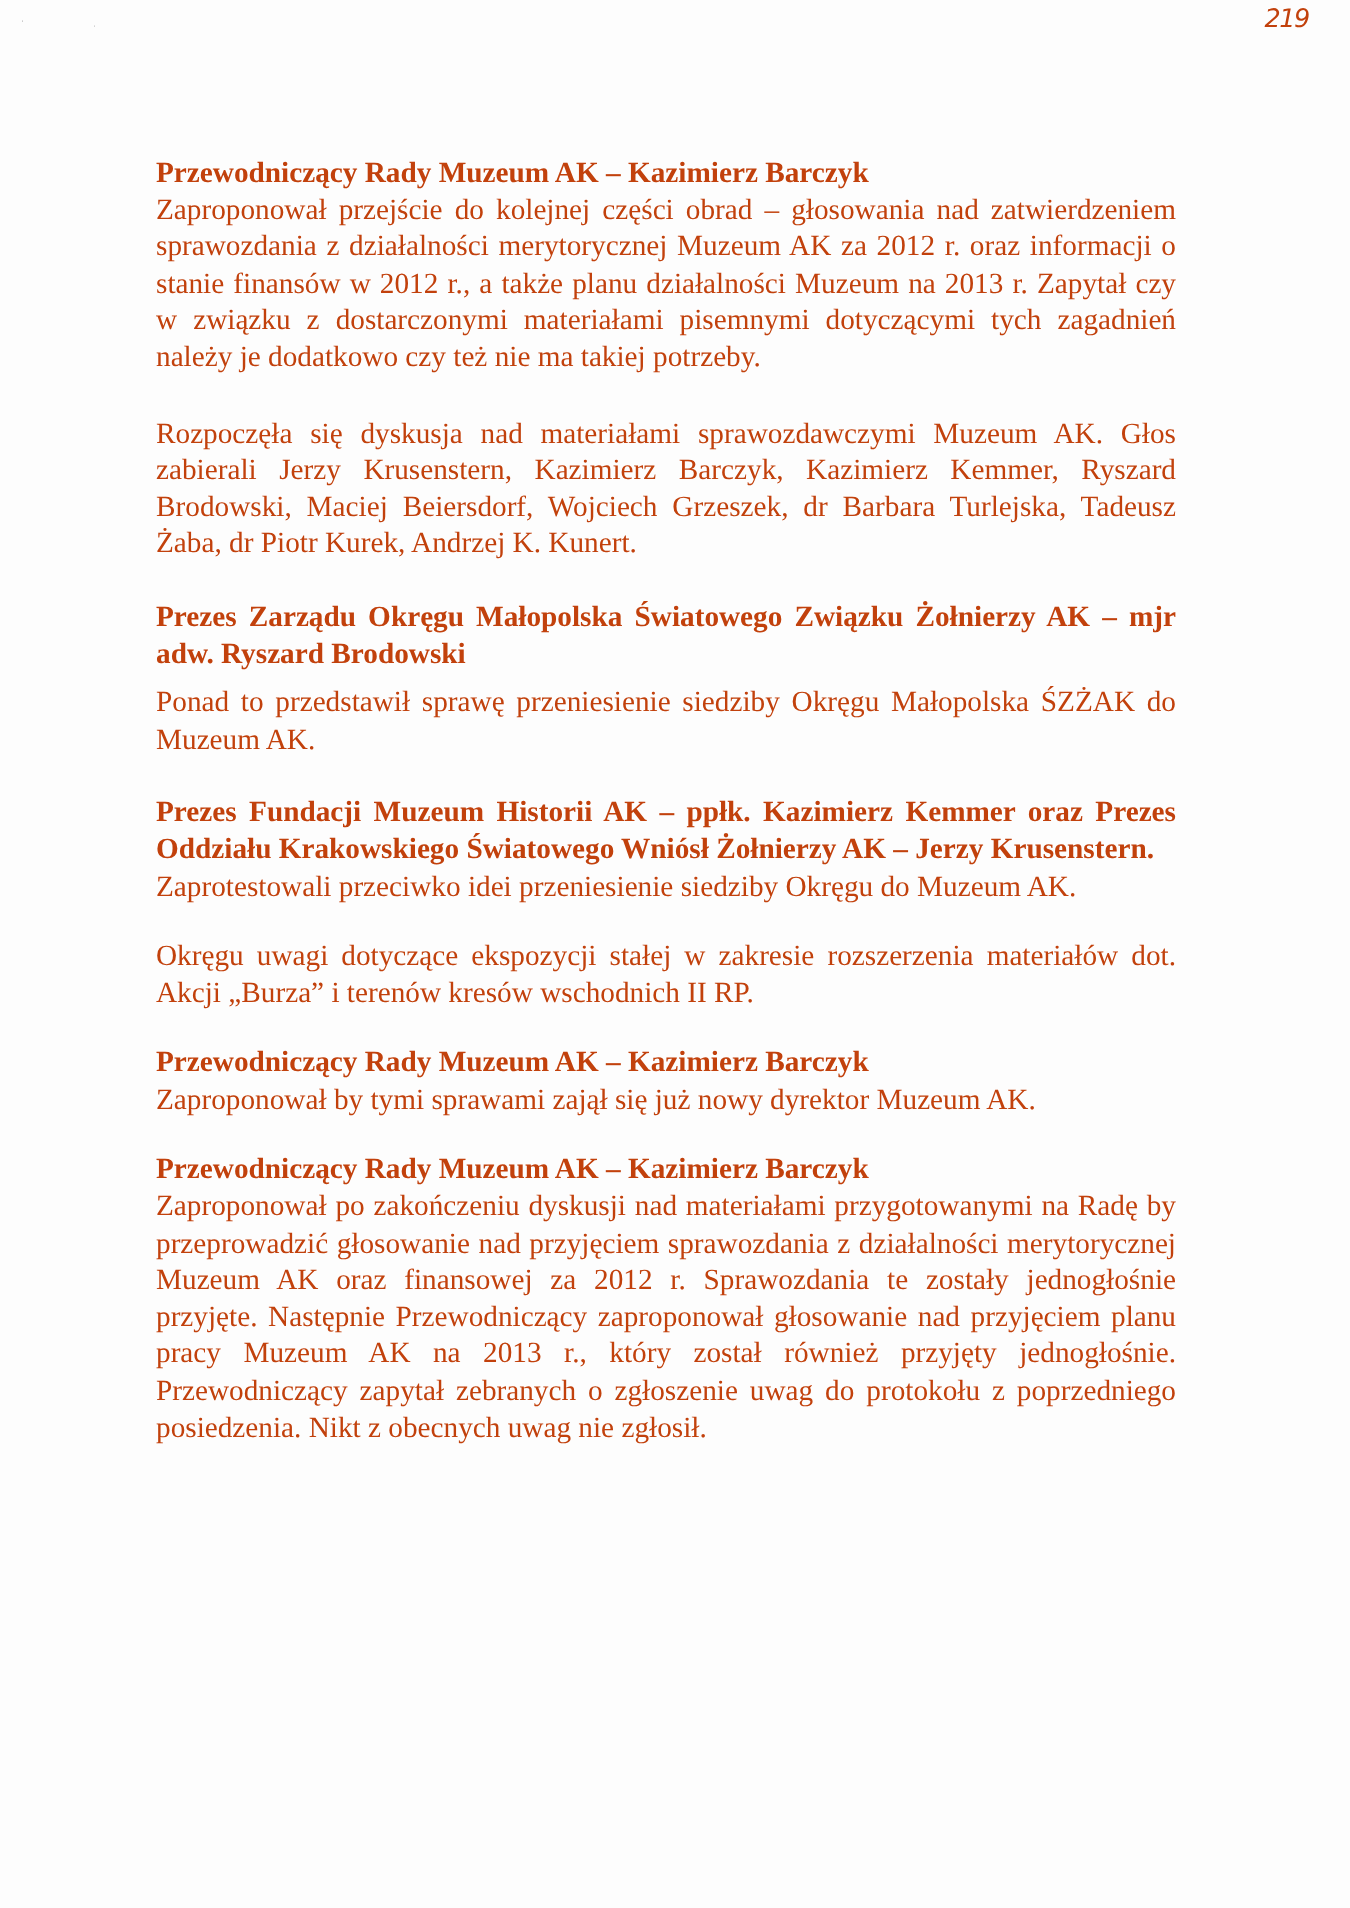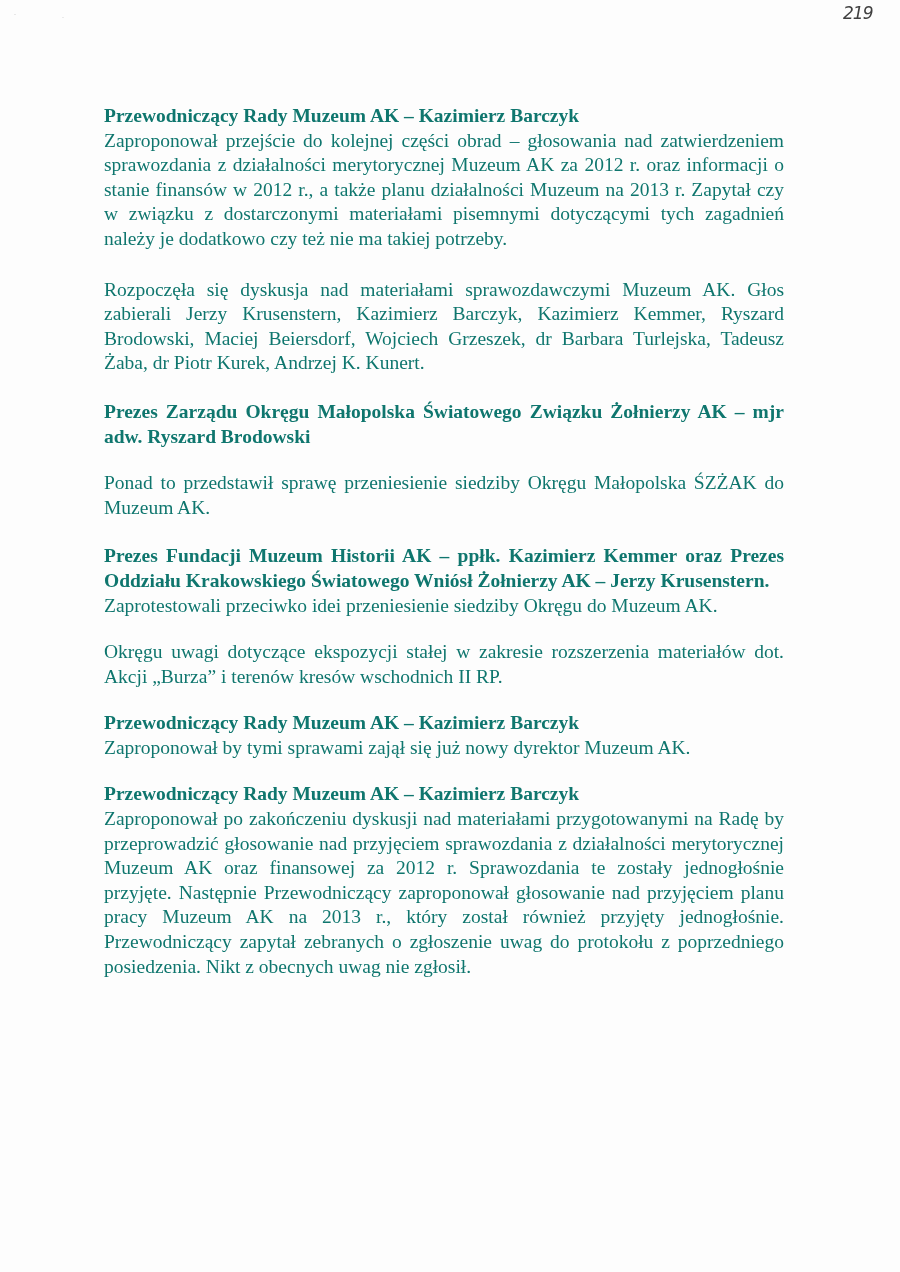--- a/index.html
+++ b/index.html
@@ -1,26 +1,26 @@
 <!DOCTYPE html>
 <html><head>
 <meta charset="utf-8">
 <style>
   html, body { margin: 0; padding: 0; background: #ffffff; }
   body { width: 900px; height: 1272px; position: relative; overflow: hidden; }
   .page { position: absolute; left: 0; top: 0; width: 900px; height: 1272px; background: #fdfdfd; }
-  .page-number { position: absolute; left: 843px; top: 3px; font-family: "DejaVu Sans", sans-serif; font-size: 17px; color: #404040; font-style: italic; letter-spacing: -1px; }
+  .page-number { position: absolute; left: 843px; top: 3px; font-family: "DejaVu Sans", sans-serif; font-size: 17px; color: #c2410c; font-style: italic; letter-spacing: -1px; }
   .specks { position: absolute; left: 14px; top: 12px; font-size: 6px; color: #999; font-family: "Liberation Serif", serif; }
   .speck2 { position: absolute; left: 62px; top: 15px; font-size: 6px; color: #aaa; }
-  .content { position: absolute; left: 104px; top: 104px; width: 680px; font-family: "Liberation Serif", serif; font-size: 19.5px; line-height: 24.6px; color: #0f766e; }
+  .content { position: absolute; left: 104px; top: 104px; width: 680px; font-family: "Liberation Serif", serif; font-size: 19.5px; line-height: 24.6px; color: #c2410c; }
   .block { margin: 0 0 22px 0; }
   .heading { font-weight: bold; text-align: left; }
   p { margin: 0; text-align: justify; }
   .italic { }
-  .gap-after { margin-bottom: 22px; }
+  .gap-after { margin-bottom: 8px; }
 </style>
 </head>
 <body>
 
 <div class="page">
   <div class="specks">·</div>
   <div class="speck2">·</div>
   <div class="page-number">219</div>
 
   <div class="content">

